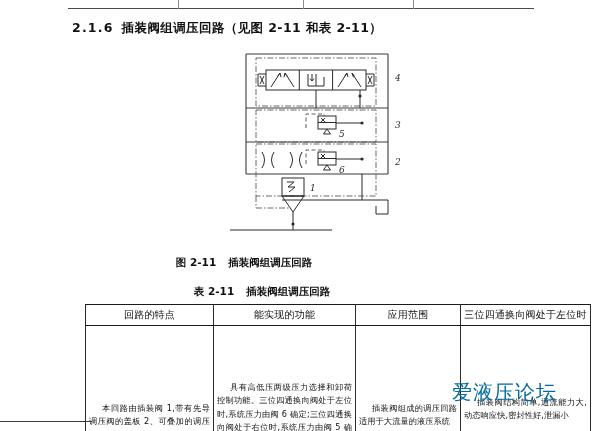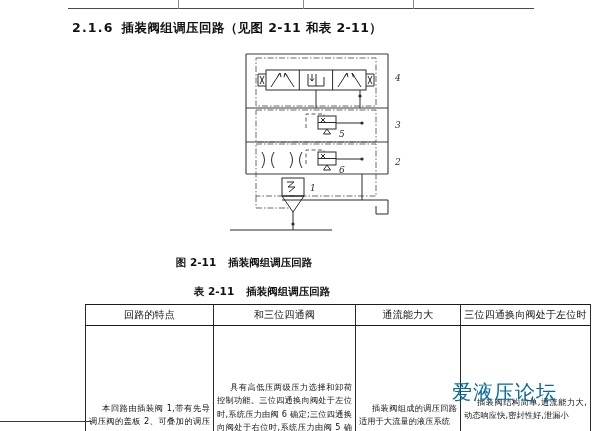--- a/index.html
+++ b/index.html
@@ -321,22 +321,22 @@
   <table class="data-table">
     <colgroup>
       <col style="width:128px;">
       <col style="width:142px;">
       <col style="width:105px;">
       <col style="width:130px;">
     </colgroup>
     <thead>
       <tr>
         <th>回路的特点</th>
-        <th>和三位四通阀</th>
-        <th>通流能力大</th>
+        <th>能实现的功能</th>
+        <th>应用范围</th>
         <th>三位四通换向阀处于左位时</th>
       </tr>
     </thead>
     <tbody>
       <tr>
         <td>
           <div class="cell-inner cell-mid">本回路由插装阀 1,带有先导调压阀的盖板 2、可叠加的调压阀 3 和三位四通阀 7 组成</div>
         </td>
         <td>
           <div class="cell-inner">具有高低压两级压力选择和卸荷控制功能。三位四通换向阀处于左位时,系统压力由阀 6 确定;三位四通换向阀处于右位时,系统压力由阀 5 确定</div>

